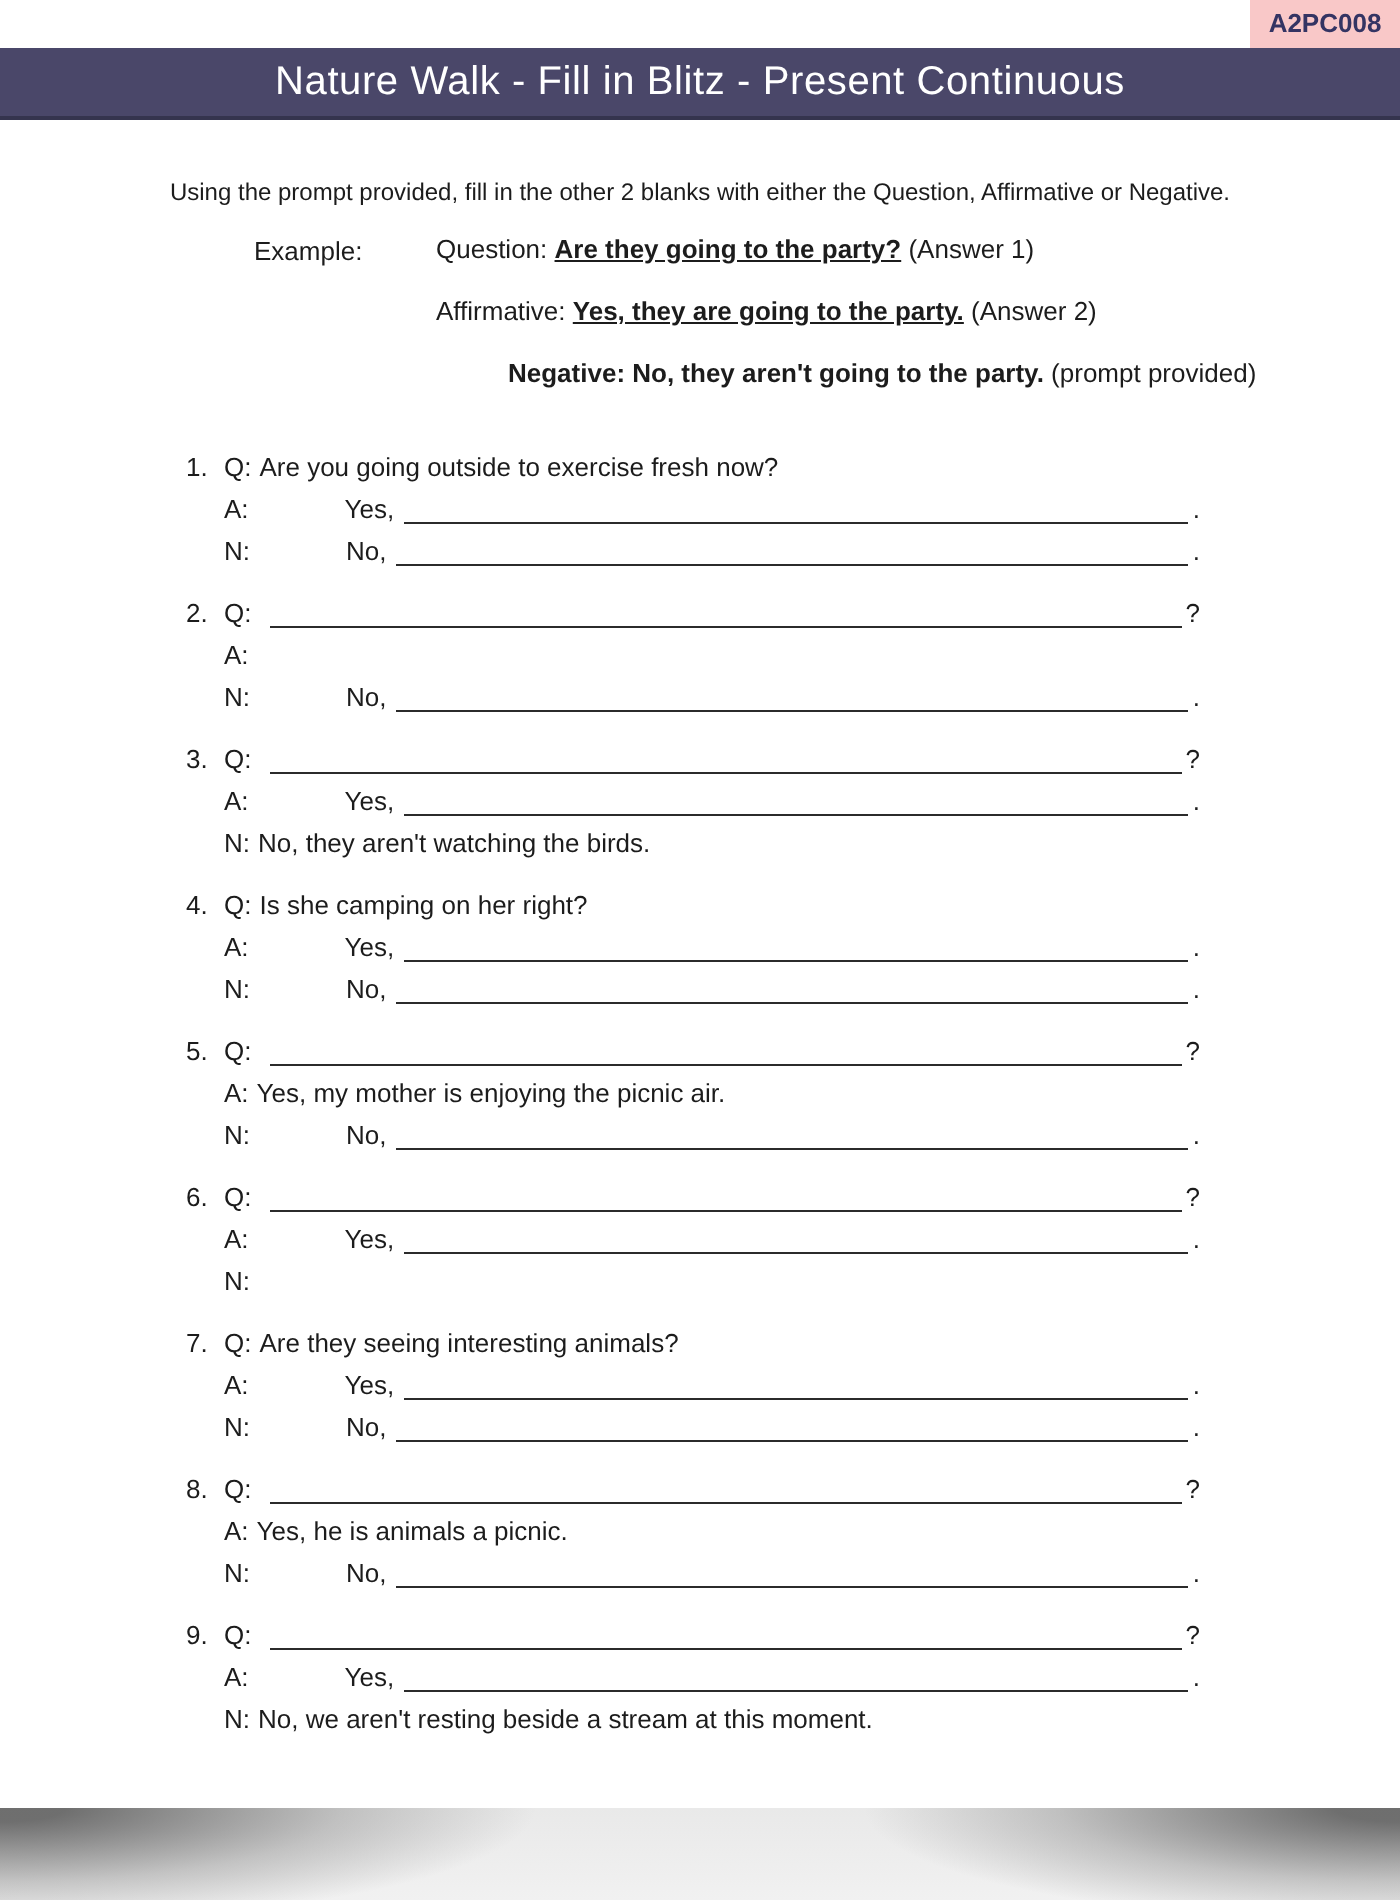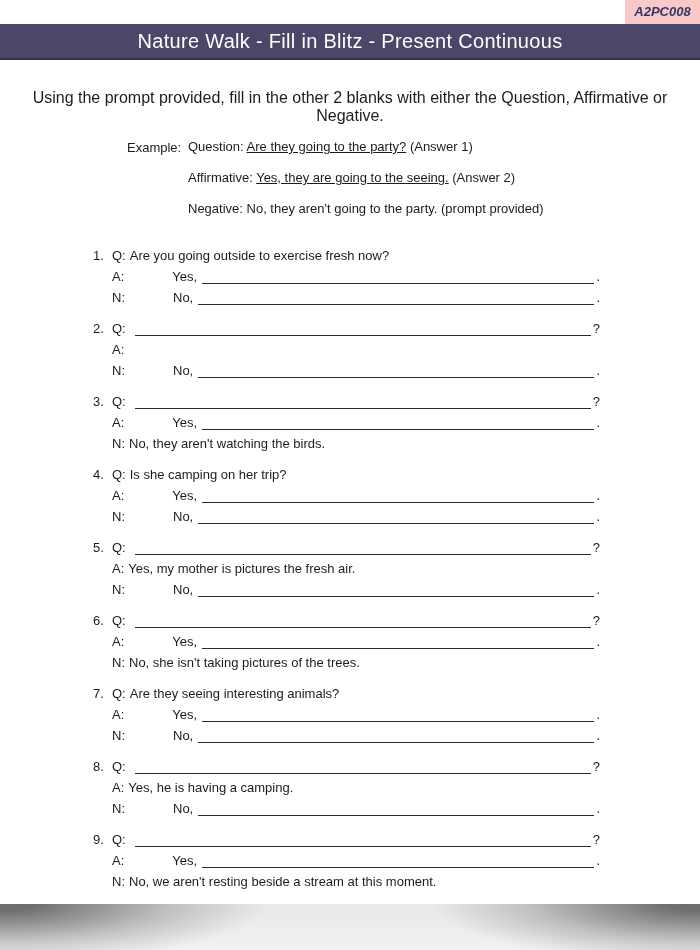--- a/index.html
+++ b/index.html
@@ -4,38 +4,38 @@
 <style>
   html,body { margin:0; padding:0; background:#fff; }
   .page {
     position:relative; width:700px; height:950px; overflow:hidden;
     background:#fff; color:#1c1c1c;
     font-family:"Liberation Sans", sans-serif; font-size:13px;
   }
   .code-badge {
     position:absolute; top:0; right:0; width:75px; height:24px;
     background:var(--badge-bg,#f9c8c8); color:var(--badge-text,#343463);
-    font-weight:bold; font-size:13px; text-align:center; line-height:24px;font-style:italic;
+    font-weight:bold; font-size:13px; text-align:center; line-height:24px;
   }
   .title-bar {
     margin-top:24px; height:34px;
     background:var(--header-bg,#4a4769);
     border-bottom:2px solid var(--header-border,#35344e);
   }
   .title-bar h1 {
     margin:0; font-size:20px; font-weight:normal; color:#fff;
     text-align:center; line-height:34px; letter-spacing:0.3px;
   }
-  .instructions { margin:29px 20px 0; text-align:center; font-size:16px; }
-  .example { display:flex; margin:15px 0 0 127px; }
+  .instructions { margin:29px 20px 0; text-align:center; font-size:12px; }
+  .example { display:flex; margin:15px 0 0 127px;gap:30px; }
   .example-label { width:61px; flex:none; }
   .ex-line { line-height:14px; margin-bottom:17px; white-space:nowrap; }
   .ex-line:last-child { margin-bottom:0; }
-  .ex-main.underline { text-decoration:underline; }
-  .ex-main.bold { font-weight:normal; }
+  .ex-main.underline { text-decoration:underline;font-weight:bold; }
+  .ex-main.bold { font-weight:bold;margin-left:36px; }
   .questions { margin:29px 0 0 93px; width:507px; }
   .question { margin-bottom:10px; }
   .line { display:flex; line-height:21px; }
   .num { width:19px; flex:none; }
   .label { margin-right:4px; flex:none; }
   .pre { flex:none;margin-left:44px; }
   .text { white-space:nowrap; }
   .blank {
     flex:1 1 auto; align-self:flex-end; height:16px;
     border-bottom:1px solid #2b2b2b; margin:0 2px 3px 5px;
@@ -55,21 +55,21 @@
 <div class="page">
   <div class="code-badge">A2PC008</div>
   <div class="title-bar">
     <h1>Nature Walk - Fill in Blitz - Present Continuous</h1>
   </div>
   <p class="instructions">Using the prompt provided, fill in the other 2 blanks with either the Question, Affirmative or Negative.</p>
   <div class="example">
     <div class="example-label">Example:</div>
     <div class="example-lines" id="example-lines">
         <div class="ex-line"><span class="ex-prefix">Question: </span><span class="ex-main underline">Are they going to the party?</span><span class="ex-suffix"> (Answer 1)</span></div>
-        <div class="ex-line"><span class="ex-prefix">Affirmative: </span><span class="ex-main underline">Yes, they are going to the seeing.</span><span class="ex-suffix"> (Answer 2)</span></div>
+        <div class="ex-line"><span class="ex-prefix">Affirmative: </span><span class="ex-main underline">Yes, they are going to the party.</span><span class="ex-suffix"> (Answer 2)</span></div>
         <div class="ex-line"><span class="ex-prefix"></span><span class="ex-main bold">Negative: No, they aren't going to the party.</span><span class="ex-suffix"> (prompt provided)</span></div>
       </div>
   </div>
   <div class="questions" id="questions">
       <div class="question">
         <div class="line">
           <span class="num">1.</span>
           <span class="label">Q:</span>
           <span class="text">Are you going outside to exercise fresh now?</span>
         </div>
@@ -124,21 +124,21 @@
         <div class="line">
           <span class="num"></span>
           <span class="label">N:</span>
           <span class="text">No, they aren't watching the birds.</span>
         </div>
       </div>
       <div class="question">
         <div class="line">
           <span class="num">4.</span>
           <span class="label">Q:</span>
-          <span class="text">Is she camping on her trip?</span>
+          <span class="text">Is she camping on her right?</span>
         </div>
         <div class="line">
           <span class="num"></span>
           <span class="label">A:</span>
           <span class="pre">Yes,</span>
           <span class="blank"></span>
           <span class="tail">.</span>
         </div>
         <div class="line">
           <span class="num"></span>
@@ -151,21 +151,21 @@
       <div class="question">
         <div class="line">
           <span class="num">5.</span>
           <span class="label">Q:</span>
           <span class="blank"></span>
           <span class="tail">?</span>
         </div>
         <div class="line">
           <span class="num"></span>
           <span class="label">A:</span>
-          <span class="text">Yes, my mother is pictures the fresh air.</span>
+          <span class="text">Yes, my mother is enjoying the picnic air.</span>
         </div>
         <div class="line">
           <span class="num"></span>
           <span class="label">N:</span>
           <span class="pre">No,</span>
           <span class="blank"></span>
           <span class="tail">.</span>
         </div>
       </div>
       <div class="question">
@@ -178,21 +178,20 @@
         <div class="line">
           <span class="num"></span>
           <span class="label">A:</span>
           <span class="pre">Yes,</span>
           <span class="blank"></span>
           <span class="tail">.</span>
         </div>
         <div class="line">
           <span class="num"></span>
           <span class="label">N:</span>
-          <span class="text">No, she isn't taking pictures of the trees.</span>
         </div>
       </div>
       <div class="question">
         <div class="line">
           <span class="num">7.</span>
           <span class="label">Q:</span>
           <span class="text">Are they seeing interesting animals?</span>
         </div>
         <div class="line">
           <span class="num"></span>
@@ -212,21 +211,21 @@
       <div class="question">
         <div class="line">
           <span class="num">8.</span>
           <span class="label">Q:</span>
           <span class="blank"></span>
           <span class="tail">?</span>
         </div>
         <div class="line">
           <span class="num"></span>
           <span class="label">A:</span>
-          <span class="text">Yes, he is having a camping.</span>
+          <span class="text">Yes, he is animals a picnic.</span>
         </div>
         <div class="line">
           <span class="num"></span>
           <span class="label">N:</span>
           <span class="pre">No,</span>
           <span class="blank"></span>
           <span class="tail">.</span>
         </div>
       </div>
       <div class="question">

